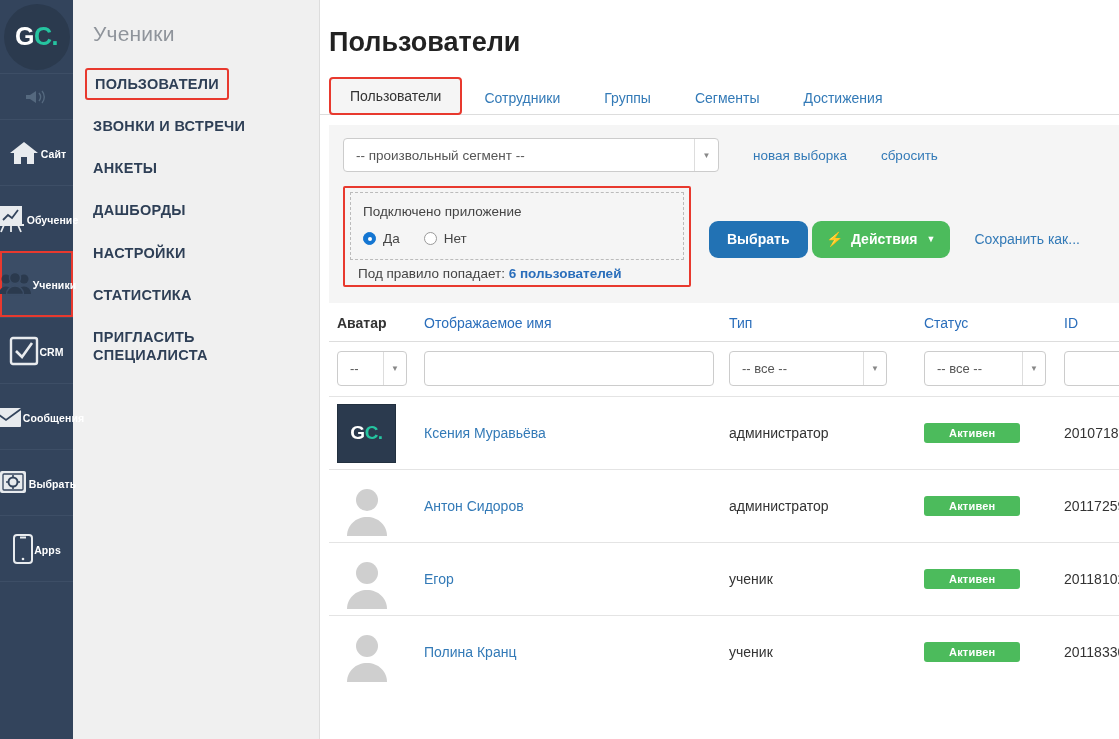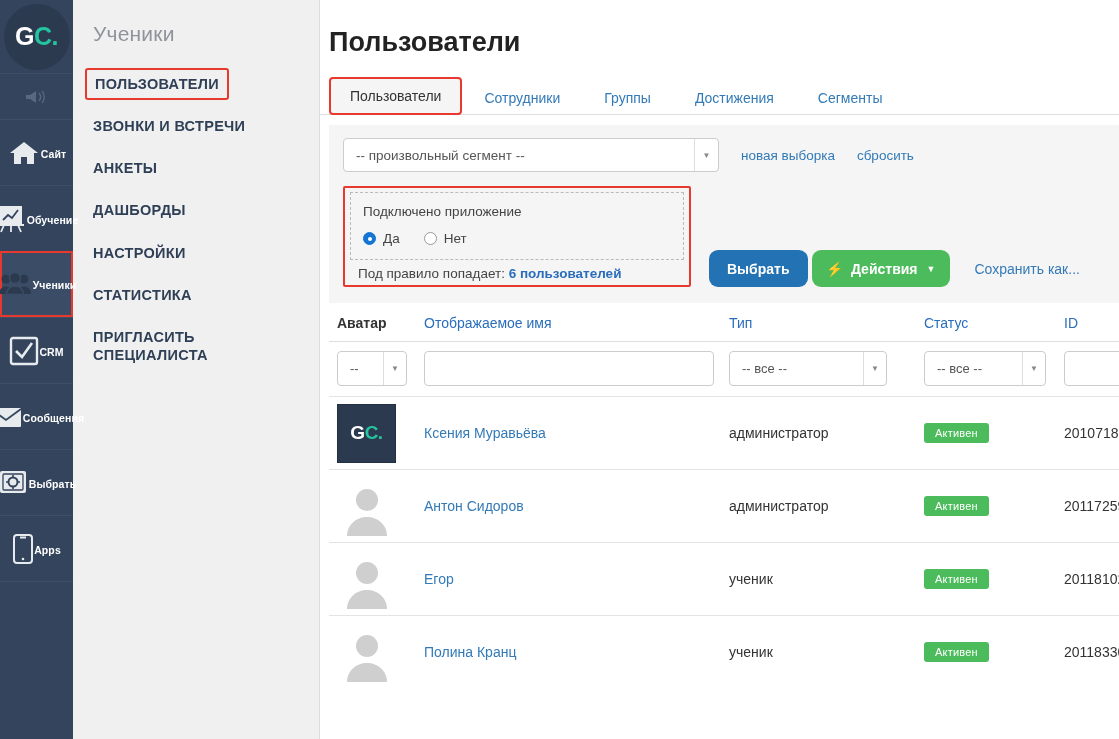--- a/index.html
+++ b/index.html
@@ -114,23 +114,23 @@
   }
   .seg-select .txt { flex: 1; }
   .seg-arrow {
     width: 24px; height: 32px; border-left: 1px solid #dddddd;
     display: flex; align-items: center; justify-content: center;
     color: #888888; font-size: 8px;
   }
   .link {
     color: #337ab7; font-size: 13.5px; cursor: pointer; white-space: nowrap;
   }
-  .filter-row1 .link { margin-left: 22px; }
-
-  .filter-row2 { display: flex; align-items: flex-end; margin-top: 14px; }
+  .filter-row1 .link { margin-left: 34px; }
+
+  .filter-row2 { display: flex; align-items: center; margin-top: 14px; }
 
   .rule-wrap {
     width: 348px;
     border: 2px solid #e8392e; border-radius: 2px;
     background: #f5f5f5;
     padding: 4px 5px 3px 5px;
   }
   .rule-box {
     border: 1px dashed #bbbbbb;
     background: #f5f5f5;
@@ -217,21 +217,21 @@
     width: 59px; height: 59px;
     background: #2b3a4e; border: 1px solid #22303f;
     display: flex; align-items: center; justify-content: center;
     font-size: 19px; font-weight: bold; letter-spacing: -0.5px;
   }
   .av-ph { width: 59px; height: 59px; display: flex; align-items: flex-end; justify-content: center; }
   .uname { font-size: 14px; color: #337ab7; cursor: pointer; }
   .utype { font-size: 14px; color: #333333; }
   .badge {
     display: inline-block; background: #4cbb5c; color: #ffffff;
-    font-size: 11px; font-weight: normal; padding: 4px 11px;
+    font-size: 11px; font-weight: bold; padding: 4px 25px;
     border-radius: 3px; letter-spacing: .2px;
   }
   .uid { font-size: 14px; color: #333333; }
 </style>
 </head>
 <body>
 
 <div class="app">
 
   <div class="rail">
@@ -343,22 +343,22 @@
     <div><span class="secnav-item" style="max-width:150px">ПРИГЛАСИТЬ СПЕЦИАЛИСТА</span></div>
   </div>
 
   <div class="main">
     <div class="page-title">Пользователи</div>
 
     <div class="tabs">
       <div class="tab active">Пользователи</div>
       <div class="tab">Сотрудники</div>
       <div class="tab">Группы</div>
+      <div class="tab">Сегменты</div>
       <div class="tab">Достижения</div>
-      <div class="tab">Сегменты</div>
     </div>
 
     <div class="filter-panel">
       <div class="filter-row1">
         <div class="seg-select">
           <span class="txt">-- произвольный сегмент --</span>
           <span class="seg-arrow">▼</span>
         </div>
         <span class="link">новая выборка</span>
         <span class="link">сбросить</span>

